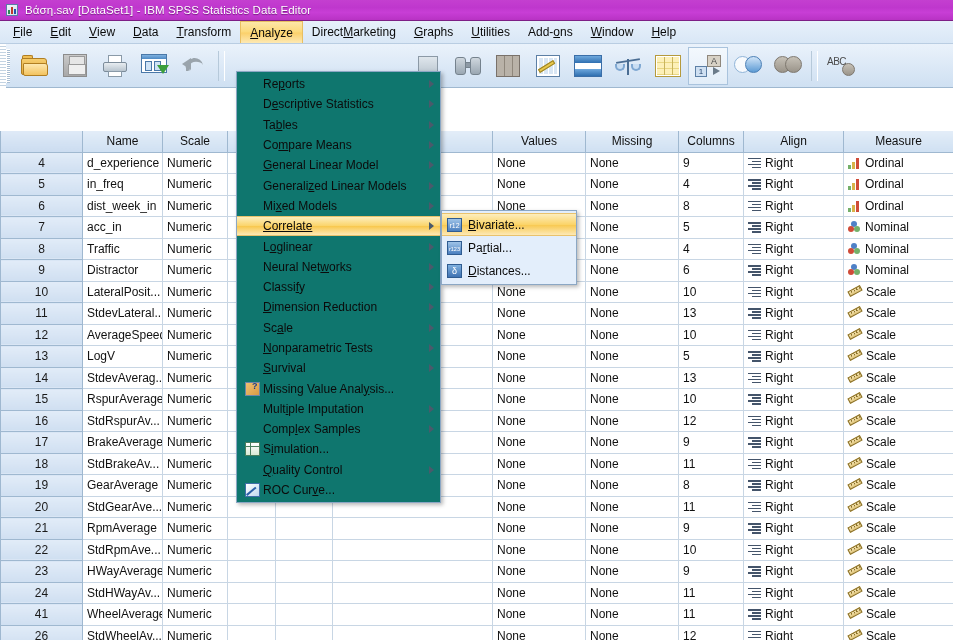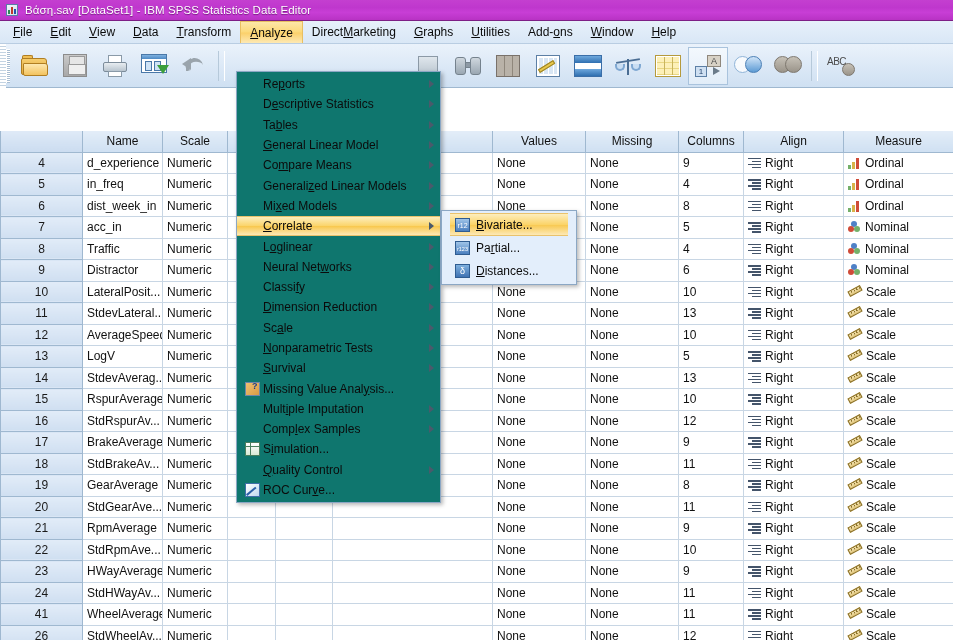--- a/index.html
+++ b/index.html
@@ -211,20 +211,21 @@
     height: 20.3px;
     display: flex; align-items: center;
     font-size: 12px; color: #0b0b0b;
     padding-left: 4px; padding-right: 16px;
     white-space: nowrap;
   }
   .menu-pop .row.sel {
     background: linear-gradient(180deg,#fdeebd 0%, #fbd469 50%, #f8c84f 52%, #fde9b6 100%);
     border-top: 1px solid #e9c26c;
     border-bottom: 1px solid #e9c26c;
+    text-decoration: underline;
   }
   .menu-pop .row .gutter { width: 22px; flex: none; display:flex; align-items:center; justify-content:center;}
   .menu-pop .row .lbl { flex: 1; }
   .menu-pop .row .arrow {
     position: absolute; right: 6px; top: 50%;
     margin-top: -4px;
     width: 0; height: 0;
     border-left: 5px solid #4a5a6b;
     border-top: 4px solid transparent;
     border-bottom: 4px solid transparent;
@@ -261,21 +262,21 @@
     transform: rotate(-40deg); transform-origin: 0 100%;
   }
 
   
   .submenu {
     position: absolute; left: 441px; top: 210px;
     width: 136px;
     background: #e3eefb;
     border: 1px solid #8ba7c4;
     box-shadow: 2px 2px 4px rgba(0,0,0,.28);
-    padding: 2px 8px;
+    padding: 2px 0;
     z-index: 50;
   }
   .submenu .row {
     height: 23px;
     display: flex; align-items: center;
     font-size: 12px; color: #0b0b0b;
     padding-left: 5px;
     white-space: nowrap;
   }
   .submenu .row.sel {
@@ -917,26 +918,26 @@
         <span class="lbl">D<u>e</u>scriptive Statistics</span>
         <span class="arrow"></span>
       </div>
       <div class="row">
         <span class="gutter"></span>
         <span class="lbl">Ta<u>b</u>les</span>
         <span class="arrow"></span>
       </div>
       <div class="row">
         <span class="gutter"></span>
+        <span class="lbl">Co<u>m</u>pare Means</span>
+        <span class="arrow"></span>
+      </div>
+      <div class="row">
+        <span class="gutter"></span>
         <span class="lbl"><u>G</u>eneral Linear Model</span>
-        <span class="arrow"></span>
-      </div>
-      <div class="row">
-        <span class="gutter"></span>
-        <span class="lbl">Co<u>m</u>pare Means</span>
         <span class="arrow"></span>
       </div>
       <div class="row">
         <span class="gutter"></span>
         <span class="lbl">Generali<u>z</u>ed Linear Models</span>
         <span class="arrow"></span>
       </div>
       <div class="row">
         <span class="gutter"></span>
         <span class="lbl">Mi<u>x</u>ed Models</span>

